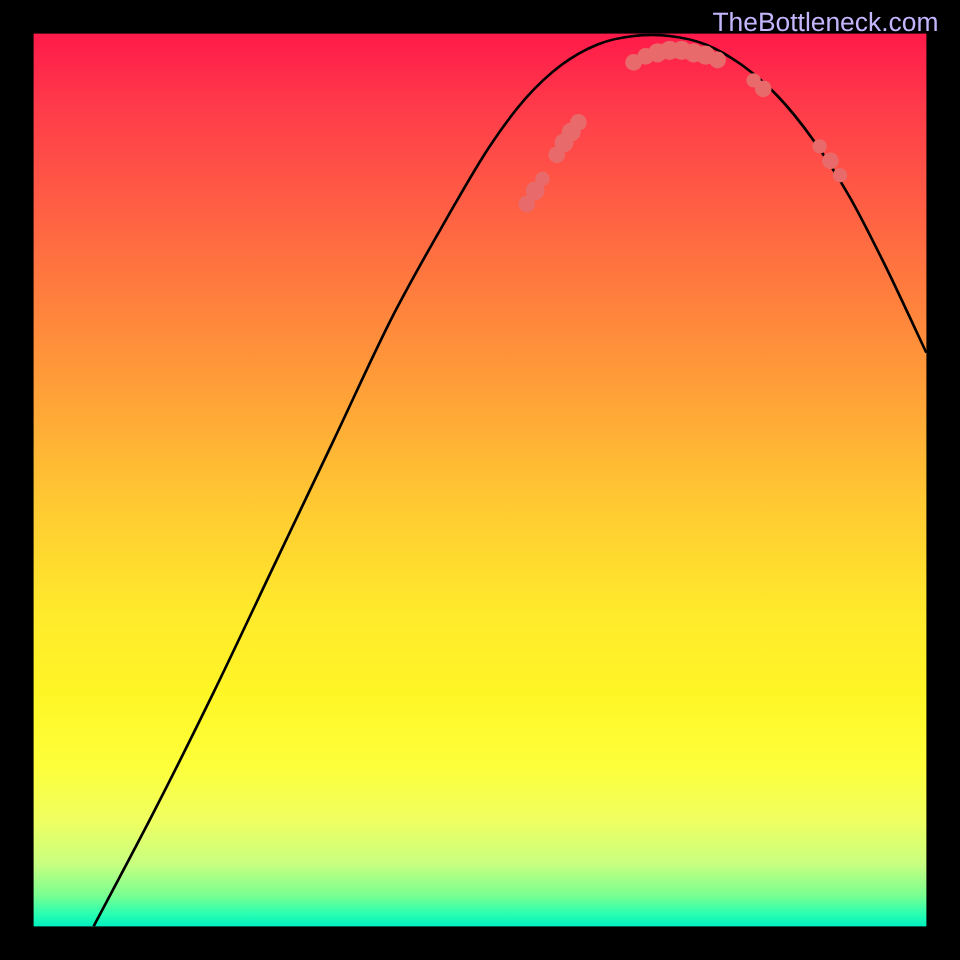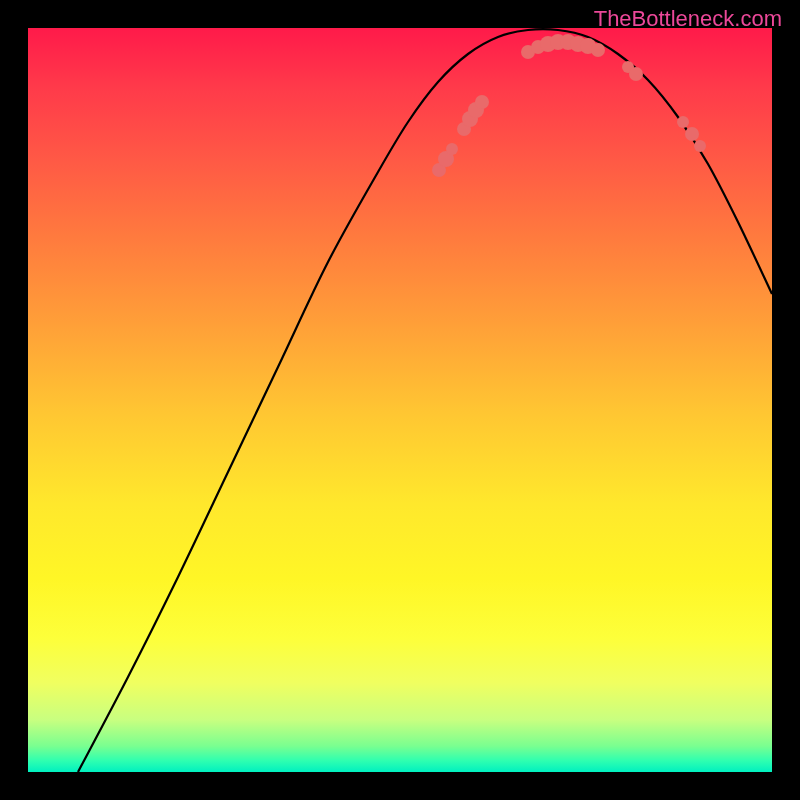--- a/index.html
+++ b/index.html
@@ -7,21 +7,21 @@
     width: 800px;
     height: 800px;
     background: #000;
     position: relative;
     font-family: Arial, sans-serif;
   }
   .attribution {
     position: absolute;
     top: 6px;
     right: 18px;
-    color: #ec4899;
+    color: #c4b5fd;
     font-size: 22px;
     font-weight: 400;
     z-index: 10;
   }
   .chart-area {
     position: absolute;
     left: 28px;
     top: 28px;
     width: 744px;
     height: 744px;

